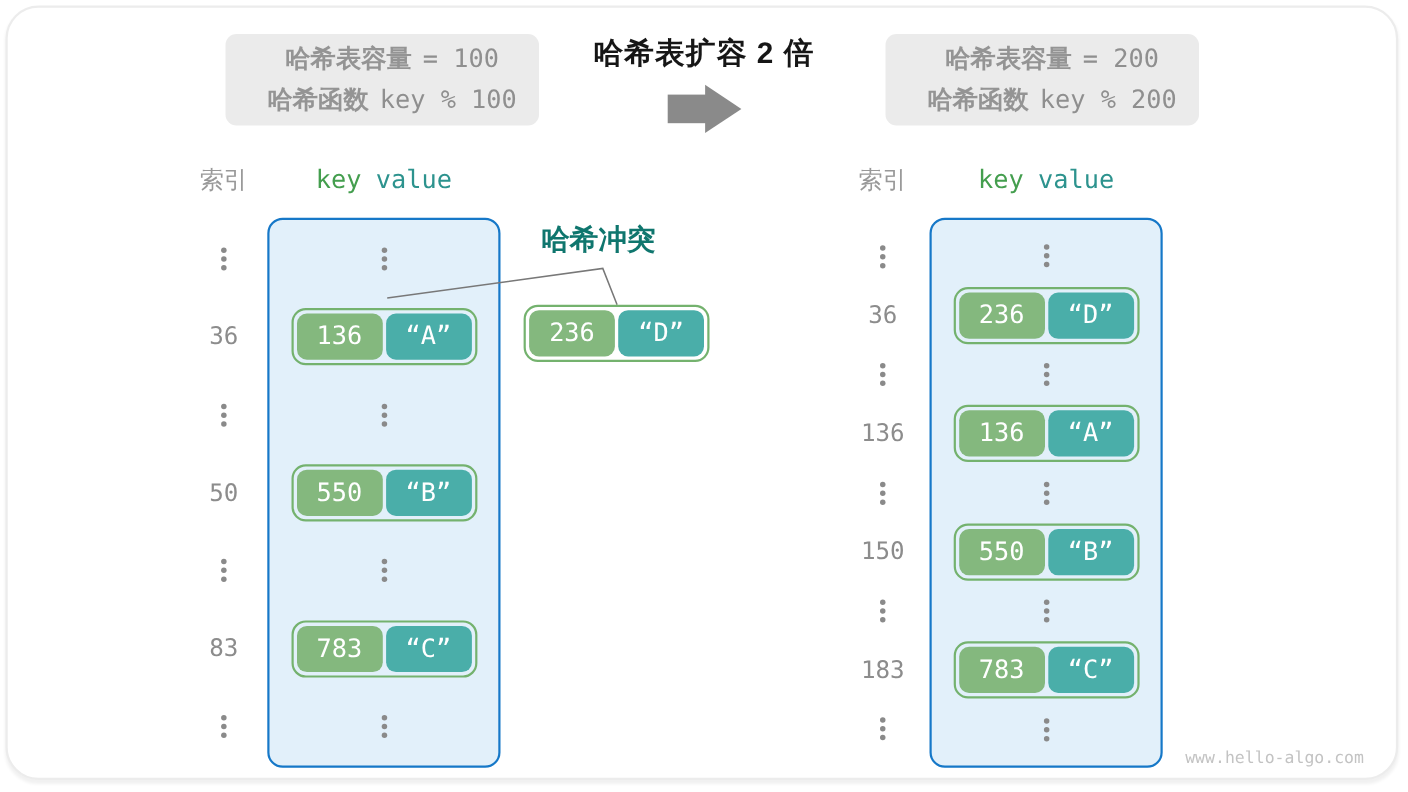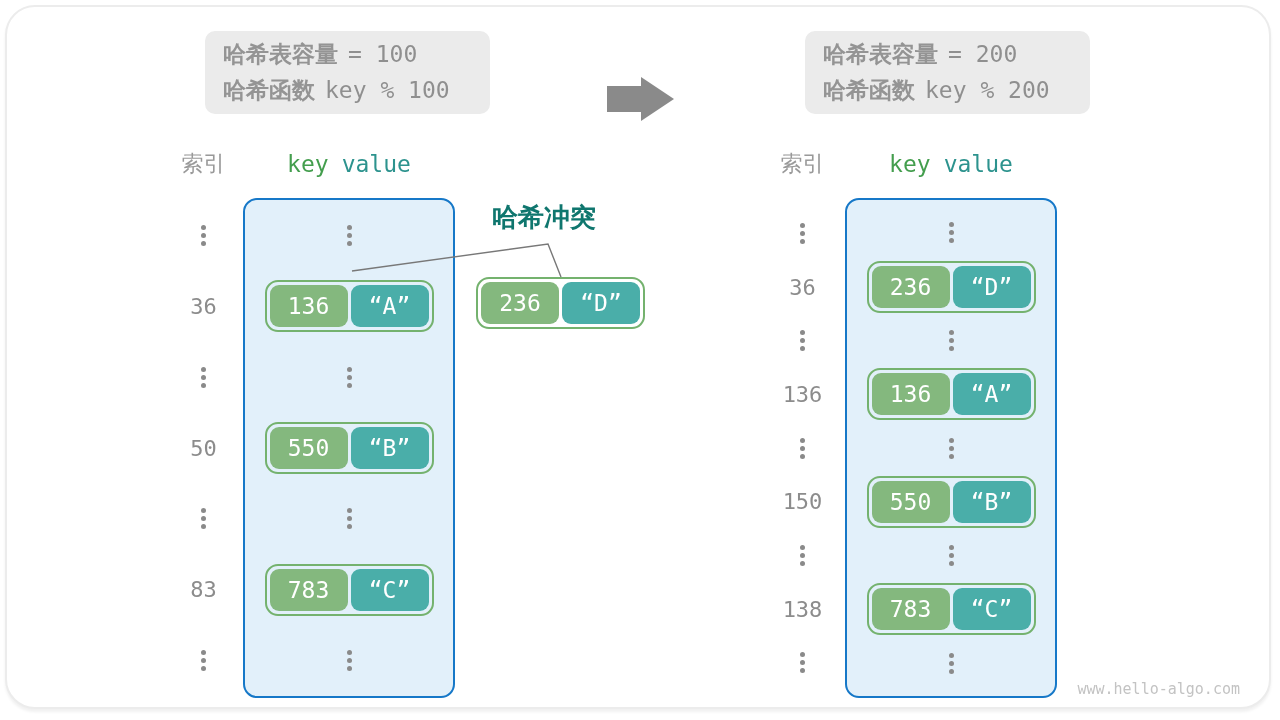--- a/index.html
+++ b/index.html
@@ -7,21 +7,21 @@
   .stage { position:relative; width:1280px; height:720px; }
 
   
   .card { position:absolute; left:5px; top:5px; width:1266px; height:704px; box-sizing:border-box;
           background:#ffffff; border:2px solid #ececec; border-radius:30px;
           box-shadow:0 3px 3px rgba(0,0,0,0.06); }
 
   
   .legend { position:absolute; width:285px; height:83px; top:31px; background:#ebebeb; border-radius:10px;
             display:flex; flex-direction:column; justify-content:center; padding-left:18px; box-sizing:border-box; gap:3px; }
-  .legend-line { display:flex; align-items:baseline; gap:10px; font-size:23px; line-height:33px; }
+  .legend-line { display:flex; align-items:baseline; gap:10px; font-size:23px; line-height:33px;justify-content:center; }
   .legend-label { font-weight:bold; color:#949494; }
   .legend-value { font-family:"DejaVu Sans Mono", monospace; color:#8f8f8f; }
   .legend-left  { left:205px; }
   .legend-right { left:805px; }
 
   
   .fig-title { position:absolute; top:30px; left:50%; transform:translateX(-50%);
                font-size:27px; font-weight:bold; color:#161616; white-space:nowrap; letter-spacing:1px; }
   .arrow { position:absolute; left:607px; top:77px; width:67px; height:44px; }
   .arrow .shaft { position:absolute; left:0; top:9px; width:36px; height:26px; background:#8a8a8a; }
@@ -82,20 +82,21 @@
     <div class="legend-line">
       <span class="legend-label">哈希表容量</span>
       <span class="legend-value">= 100</span>
     </div>
     <div class="legend-line">
       <span class="legend-label">哈希函数</span>
       <span class="legend-value">key % 100</span>
     </div>
   </div>
 
+  <div class="fig-title">哈希表扩容 2 倍</div>
   <div class="arrow">
     <div class="shaft"></div>
     <div class="head"></div>
   </div>
 
   <div class="legend legend-right">
     <div class="legend-line">
       <span class="legend-label">哈希表容量</span>
       <span class="legend-value">= 200</span>
     </div>
@@ -243,21 +244,21 @@
             </span>
           </div>
         <div class="idx-cell">150</div>
         <div class="idx-cell">
             <span class="dots">
               <i></i>
               <i></i>
               <i></i>
             </span>
           </div>
-        <div class="idx-cell">138</div>
+        <div class="idx-cell">183</div>
         <div class="idx-cell">
             <span class="dots">
               <i></i>
               <i></i>
               <i></i>
             </span>
           </div>
       </div>
       <div class="bucket">
         <div class="bucket-cell">

